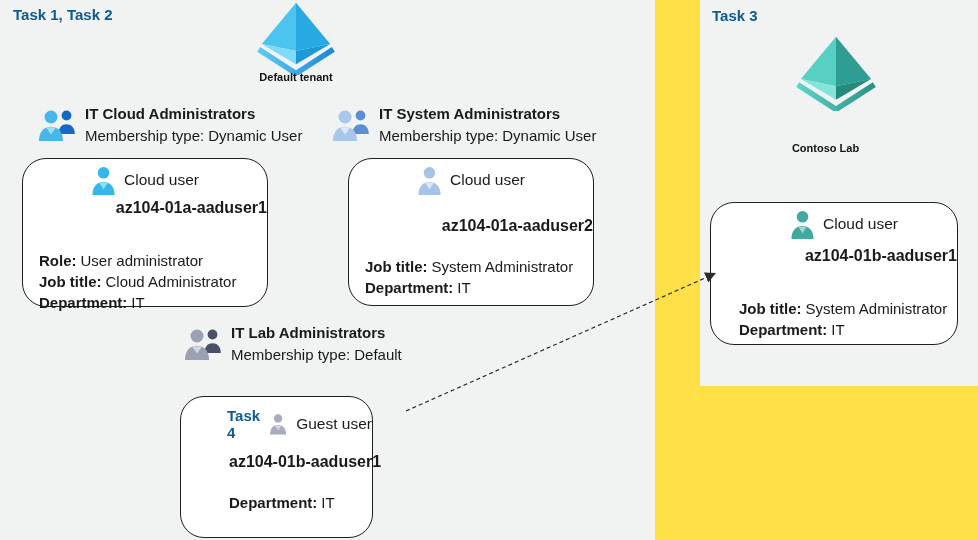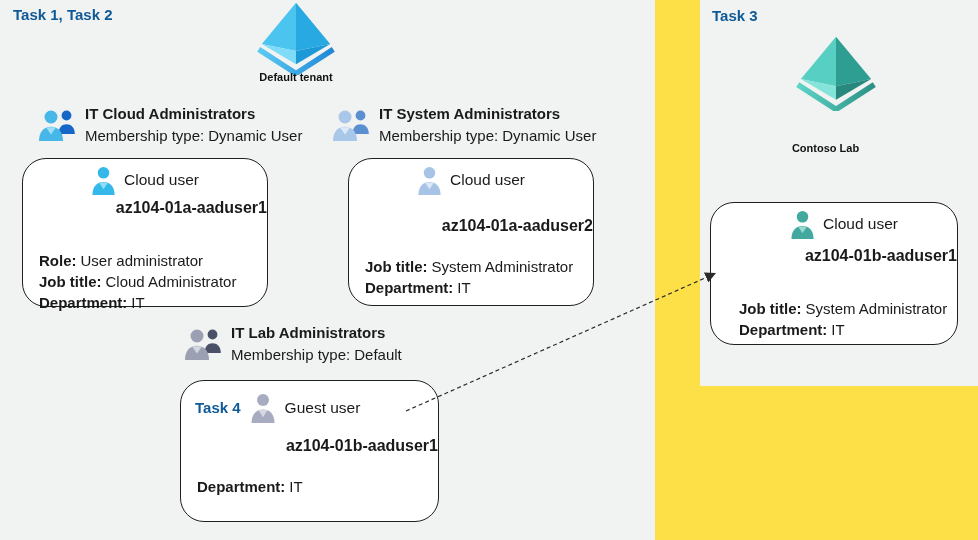--- a/index.html
+++ b/index.html
@@ -123,21 +123,21 @@
     <div class="group" style="left:184px; top:322px;">
       <svg class="gicon" style="--g1:#9ba1b3; --g1n:#d4d7df; --g2:#4a5068;">
           <use href="#sym-group"></use>
         </svg>
       <div>
         <div class="gname">IT Lab Administrators</div>
         <div class="gmem"><span class="fl">Membership type:</span><span>Default</span></div>
       </div>
     </div>
 
-    <div class="card" style="left:180px; top:380px; width:259px; height:142px;">
+    <div class="card" style="left:180px; top:396px; width:193px; height:142px;padding-left:32px;">
       <div class="chead-left">
         <span class="task-label" style="position:static;">Task 4</span>
         <svg class="uicon-lg" style="--u1:#a8acc0; --u2:#d6d8e2;">
             <use href="#sym-user"></use>
           </svg>
         <span class="utype">Guest user</span>
       </div>
       <div class="cname" style="margin-top:13px;">az104-01b-aaduser1</div>
       <div class="cfields" style="margin-top:21px;">
         <div class="fline"><span class="fl">Department:</span><span>IT</span></div>

